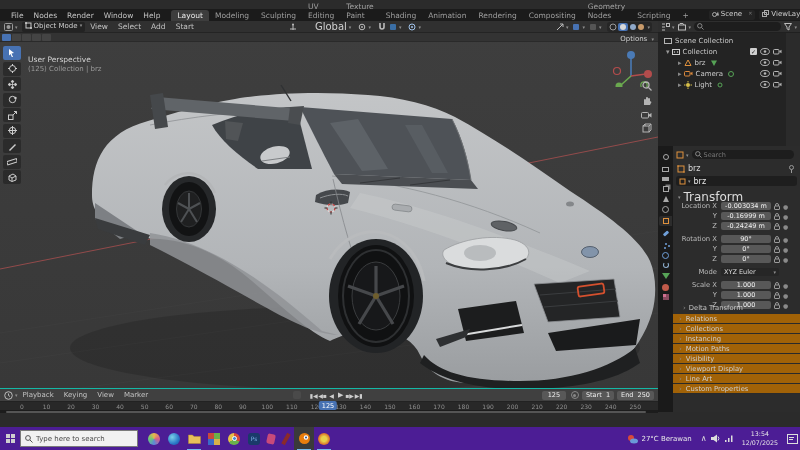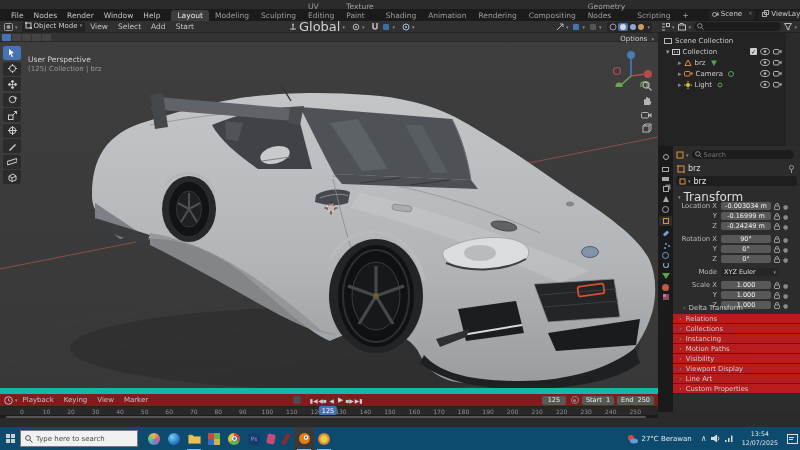--- a/index.html
+++ b/index.html
@@ -38,35 +38,35 @@
 .props{left:658px;top:146px;width:142px;height:266px;background:#2c2c2c}
 .ptabs{position:absolute;left:0;top:0;width:15px;height:266px;background:#1a1a1a}
 .ptab{position:absolute;left:1px;width:13px;height:10px;display:flex;align-items:center;justify-content:center}
 .ptab.on{background:#2c2c2c;border-radius:2px 0 0 2px}
 .pcontent{position:absolute;left:15px;top:0;width:127px;height:266px}
 .trow{display:flex;align-items:center;height:10px;margin-bottom:0}
 .trlabel{width:48px;text-align:right;padding-right:4px;color:#b9b9b9;font-size:6.8px}
 .vfield{width:50px;height:8.5px;background:#585858;border-radius:2px;color:#f0f0f0;font-size:6.5px;display:flex;align-items:center;justify-content:center}
 .vdrop{width:58px;height:8.5px;background:#262626;border-radius:2px;color:#dedede;font-size:6.5px;display:flex;align-items:center;justify-content:space-between;padding:0 3px}
 .ticon{margin-left:3px;display:flex;align-items:center}
-.panelrow{height:10px;display:flex;align-items:center;background:#b91c1c;border-bottom:1px solid #2a2a2a;color:#cdcdcd;font-size:6.8px;padding-left:6px}
+.panelrow{height:10px;display:flex;align-items:center;background:#a16207;border-bottom:1px solid #2a2a2a;color:#cdcdcd;font-size:6.8px;padding-left:6px}
 .panelrow::before{content:"›";color:#8d8d8d;margin-right:4px;font-size:7px}
 
-.timeline{left:0;top:388px;width:658px;height:24px;background:#7f1d1d;border-top:6px solid #14b8a6}
+.timeline{left:0;top:388px;width:658px;height:24px;background:#404040;border-top:1px solid #14b8a6}
 .tlhead{position:absolute;left:0;top:0;width:658px;height:12px;display:flex;align-items:center}
 .tlhead .menus{display:flex}
 .tlhead .menus span{padding:0 5px;font-size:7px;color:#c3c3c3}
 .pbtn{width:9px;text-align:center;color:#cdcdcd;font-size:6px}
 .ruler{position:absolute;left:0;top:12px;width:658px;height:9px;background:#282828;border-top:1px solid #222}
 .tick{position:absolute;top:1px;transform:translateX(-50%);font-size:6px;color:#8f8f8f}
 .tlscroll{position:absolute;left:0;top:21px;width:658px;height:3px;background:#1c1c1c}
 .tlfield{height:9px;background:#585858;border-radius:2px;color:#eee;font-size:6.5px;display:flex;align-items:center;justify-content:center;padding:0 4px;margin-left:3px}
 
 .statusbar{left:0;top:412px;width:800px;height:15px;background:#1d1d1d;border-top:1px solid #111;color:#6f6f6f;font-size:6.5px}
-.taskbar{left:0;top:427px;width:800px;height:23px;background:#0c4a6e;display:flex;align-items:center}
+.taskbar{left:0;top:427px;width:800px;height:23px;background:#4c1d95;display:flex;align-items:center}
 .tbicon{width:20px;height:23px;display:flex;align-items:center;justify-content:center;position:relative}
 .uline{position:absolute;bottom:0;left:3px;right:3px;height:1.5px;background:#76b9ed}
 .trayicon{display:flex;align-items:center;justify-content:center;color:#ddd}
 svg{display:block}
 </style>
 </head>
 <body>
 
 <div id="app">
 
@@ -128,21 +128,21 @@
         <span class="">View</span>
         <span class="">Select</span>
         <span class="">Add</span>
         <span class="">Start</span>
       </div>
     <div style="display:flex;align-items:center;margin-left:90px">
       <svg width="8" height="8">
           <path d="M4,1 L4,7 M1,6 L7,6" stroke="#bbb"></path>
           <circle cx="4" cy="1.5" r="1" fill="#bbb"></circle>
         </svg>
-      <span style="margin-left:2px;font-size:13px;color:#d0d0d0">Global</span>
+      <span style="margin-left:18px;font-size:10px;color:#d0d0d0">Global</span>
       <span class="chev">▾</span>
       <svg width="8" height="8" style="margin-left:7px">
           <circle cx="4" cy="4" r="2.8" fill="none" stroke="#bbb"></circle>
           <circle cx="4" cy="4" r="0.9" fill="#bbb"></circle>
         </svg>
       <span class="chev">▾</span>
       <svg width="8" height="9" style="margin-left:7px">
           <path d="M2,1 v4 a2,2 0 0 0 4,0 v-4" fill="none" stroke="#bbb" stroke-width="1.6"></path>
         </svg>
       <svg width="8" height="8" style="margin-left:3px">

